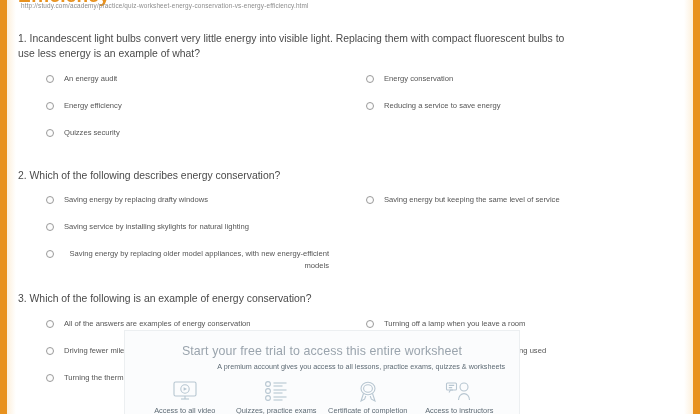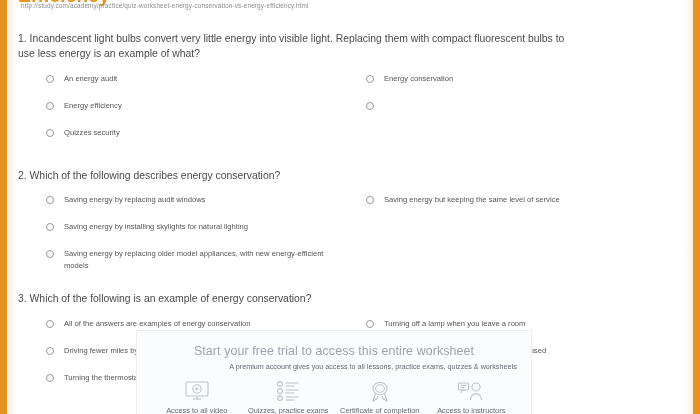--- a/index.html
+++ b/index.html
@@ -90,21 +90,21 @@
     max-width: 560px;
   }
   .options {
     display: grid;
     grid-template-columns: 320px 1fr;
     grid-auto-flow: column dense;
     column-gap: 0;
     row-gap: 0;
     margin-left: 30px;
   }
-  .options.rows3 { grid-template-rows: repeat(3, auto); }
+  .options.rows3 { grid-template-rows: repeat(3, auto); text-align: right; }
   .option {
     display: flex;
     align-items: flex-start;
     gap: 10px;
     min-height: 21px;
     padding: 2px 0 4px 0;
   }
   .radio {
     flex: 0 0 auto;
     width: 8px;
@@ -118,21 +118,21 @@
   .option-label {
     font-size: 7.6px;
     color: #555555;
     line-height: 1.5;
     max-width: 265px;
   }
 
   
   .promo-wrap {
     position: absolute;
-    left: 136px;
+    left: 124px;
     top: 330px;
     width: 396px;
   }
   .promo-card {
     background: #fbfcfd;
     border: 1px solid #eceff1;
     border-bottom: none;
     padding: 13px 14px 0 14px;
     box-sizing: border-box;
     height: 84px;
@@ -208,35 +208,36 @@
           <div class="option">
             <span class="radio"></span>
             <span class="option-label">Quizzes security</span>
           </div>
           <div class="option">
             <span class="radio"></span>
             <span class="option-label">Energy conservation</span>
           </div>
           <div class="option">
             <span class="radio"></span>
+            <span class="option-label">Reducing a service to save energy</span>
           </div>
           <div class="option"></div>
         </div>
       </div>
 
       <div class="question-block">
         <p class="question-text">2. Which of the following describes energy conservation?</p>
         <div class="options rows3">
           <div class="option">
             <span class="radio"></span>
-            <span class="option-label">Saving energy by replacing audit windows</span>
-          </div>
-          <div class="option">
-            <span class="radio"></span>
-            <span class="option-label">Saving energy by installing skylights for natural lighting</span>
+            <span class="option-label">Saving energy by replacing drafty windows</span>
+          </div>
+          <div class="option">
+            <span class="radio"></span>
+            <span class="option-label">Saving service by installing skylights for natural lighting</span>
           </div>
           <div class="option">
             <span class="radio"></span>
             <span class="option-label">Saving energy by replacing older model appliances, with new energy-efficient models</span>
           </div>
           <div class="option">
             <span class="radio"></span>
             <span class="option-label">Saving energy but keeping the same level of service</span>
           </div>
           <div class="option"></div>

